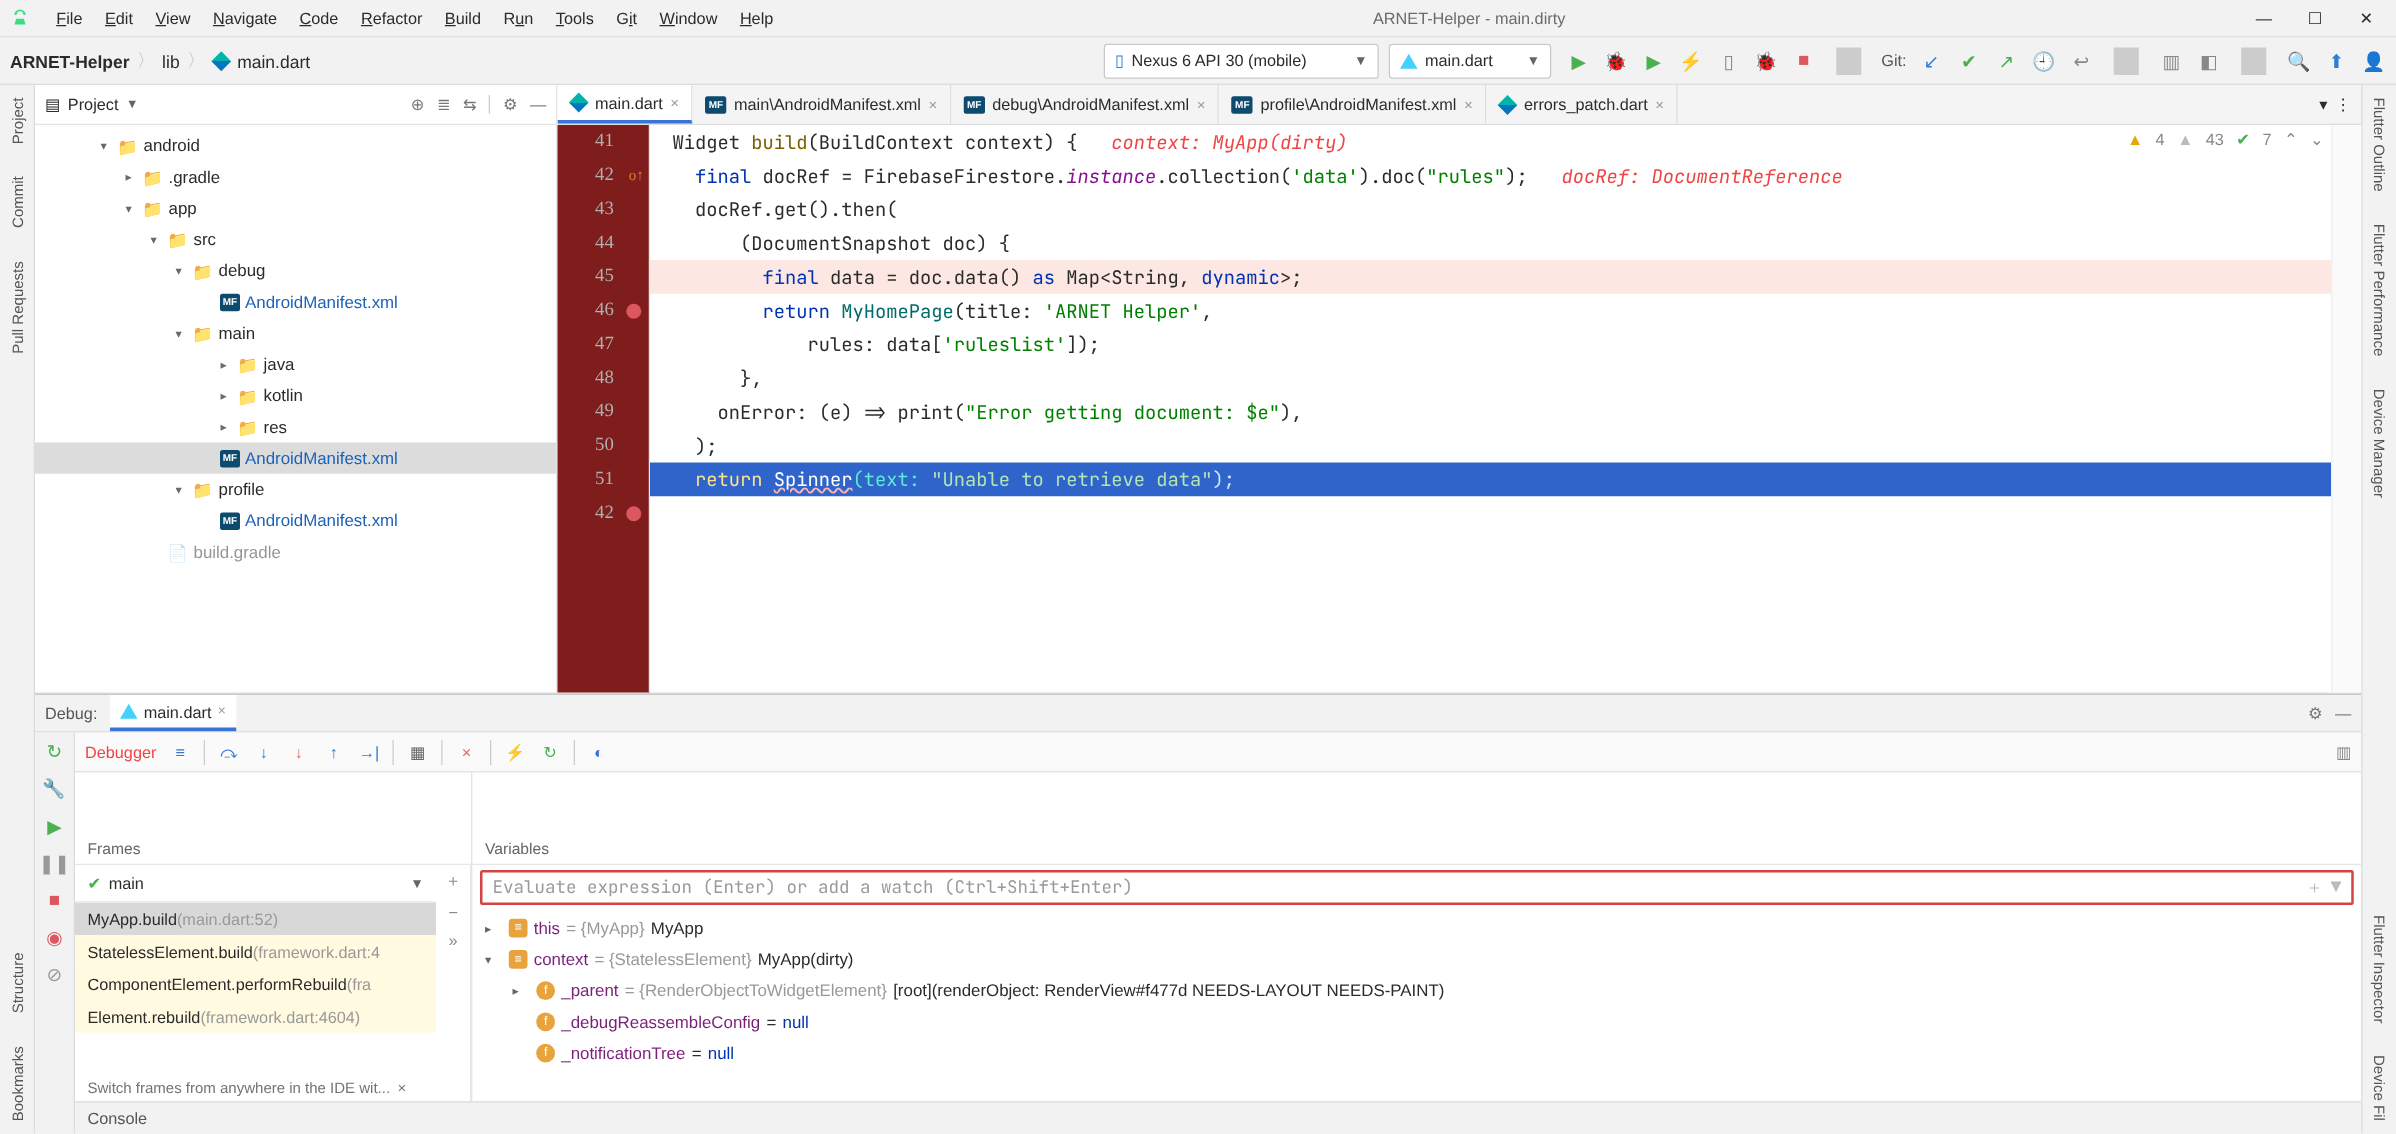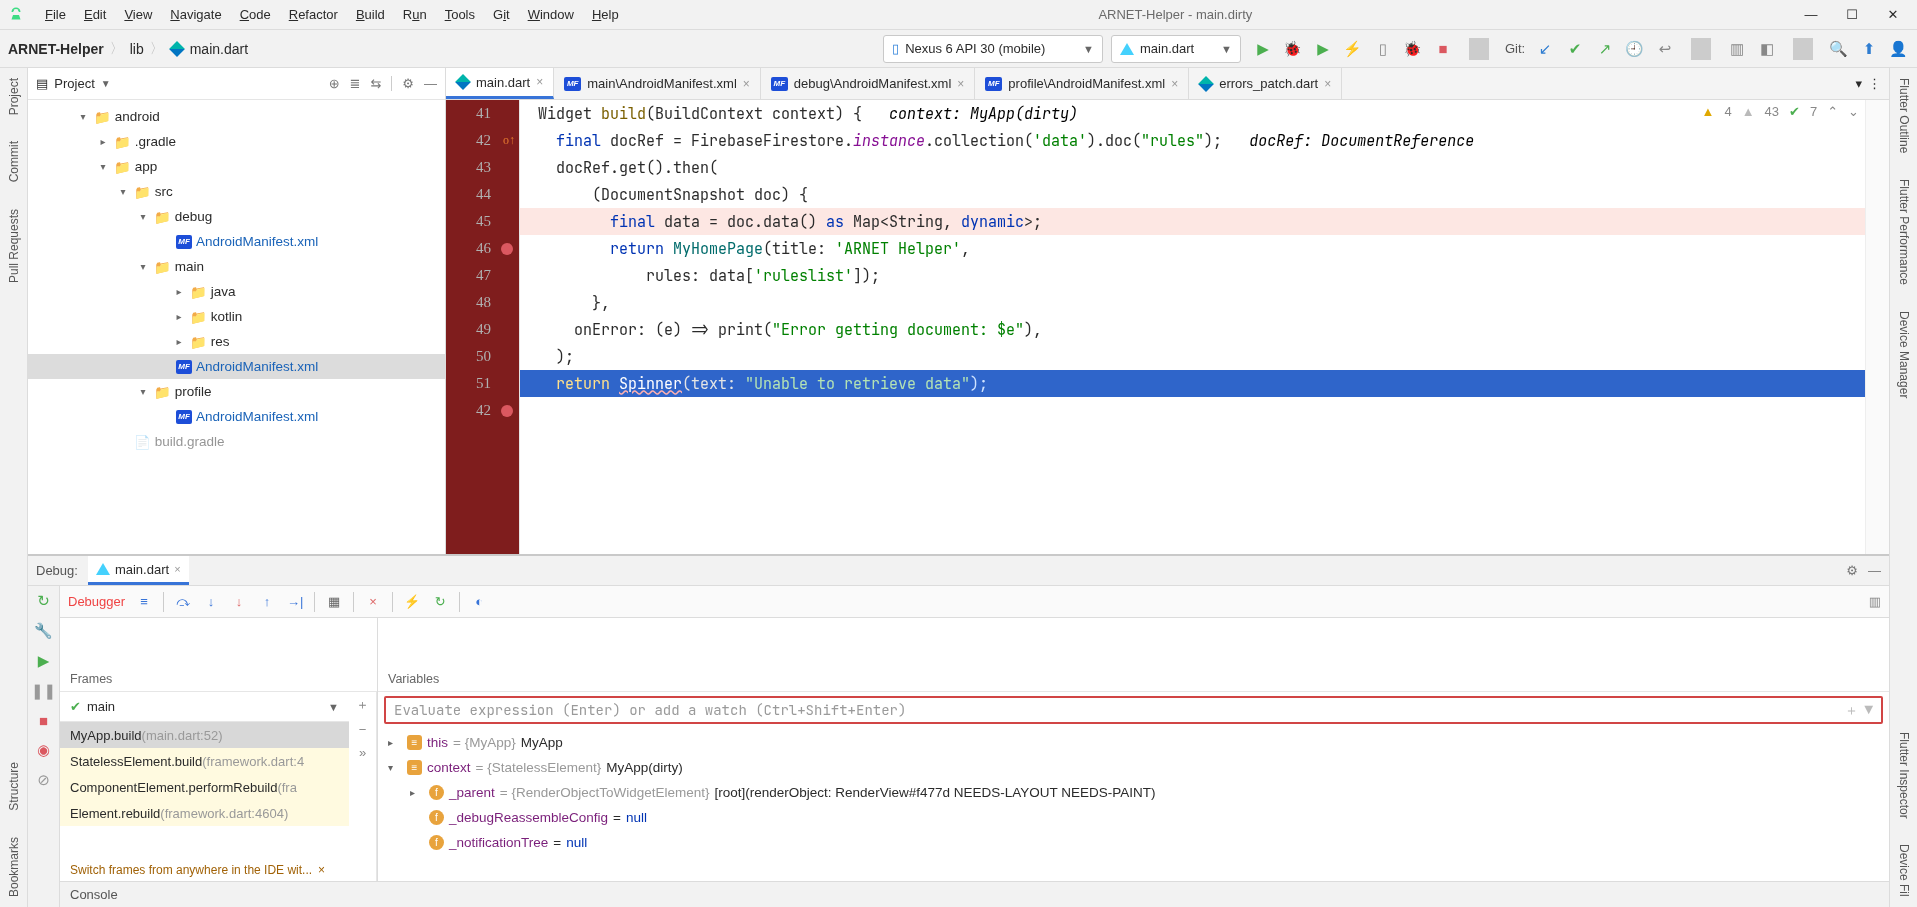--- a/index.html
+++ b/index.html
@@ -123,21 +123,21 @@
     overflow:hidden;
   }
   .code .crow{ height:27px; display:flex; align-items:center; padding-left:18px; white-space:pre;}
   .crow.hlred{ background:#fde7e3;}
   .crow.hlblue{ background:#2f65ca; color:#c9e0ff;}
   .tok-anno{ color:#9a8030;}
   .tok-kw{ color:#0033b3;}
   .tok-fn{ color:#7a5f00;}
   .tok-str{ color:#008000;}
   .tok-field{ color:#871094;}
-  .tok-comm{ color:#000000; font-style:italic;}
+  .tok-comm{ color:#ef4444; font-style:italic;}
   .tok-class{ color:#006b6b;}
   .code-annot{ position:absolute; top:4px; right:30px; display:flex; gap:10px; font-size:13px; color:#888;}
   .code-annot .warn{ color:#e0a800;}
   .code-annot .warn2{ color:#bababa;}
   .code-annot .chk{ color:#4caf50;}
   .minimap{ width:24px; background:#fafafa; border-left:1px solid #eee;}
 
   .debug-panel{
     height:352px; background:#f2f2f2; display:flex; flex-direction:column;
     border-top:1px solid #c9c9c9;
@@ -178,21 +178,21 @@
     height:30px; display:flex; align-items:center; padding:0 10px; gap:6px;
     border-bottom:1px solid #e6e6e6;
   }
   .framesel .chk{ color:#4caf50;}
   .framesel .chev2{ margin-left:auto; color:#666; font-size:11px;}
   .frames-list{ flex:1; overflow:auto;}
   .frame-row{ height:26px; display:flex; align-items:center; padding:0 10px; font-size:13px;}
   .frame-row.sel{ background:#d8d8d8;}
   .frame-row.recent{ background:#fffae0;}
   .frame-row .loc{ color:#999;}
-  .frames-hint{ padding:4px 10px; color:#a16207; font-size:12px; display:flex; align-items:center; gap:6px;}
+  .frames-hint{ padding:4px 10px; color:#737373; font-size:12px; display:flex; align-items:center; gap:6px;}
   .vars-pane{
     flex:1; display:flex; flex-direction:column; background:#fff;
   }
   .eval-box{
     margin:4px 6px; height:28px; border:2px solid #d14545; border-radius:2px;
     display:flex; align-items:center; padding:0 8px; color:#9a9a9a;
     font-family:"JetBrains Mono","Consolas",monospace; font-size:14px;
   }
   .eval-box .evtools{ margin-left:auto; display:flex; gap:6px; color:#bbb;}
   .var-tree{ flex:1; overflow:auto; padding:2px 10px; font-family:"Segoe UI",sans-serif; font-size:13.5px;}
@@ -201,22 +201,22 @@
   .var-ico{ width:15px; height:15px; border-radius:3px; display:inline-flex; align-items:center; justify-content:center; font-size:10px; color:#fff;}
   .var-ico.eq{ background:#e8a33d;}
   .var-ico.f{ background:#e8a33d; border-radius:50%;}
   .var-key{ color:#7a1f7a;}
   .var-gray{ color:#999;}
   .var-null{ color:#0033b3;}
   .vind-1{padding-left:22px;}
   .console-hdr{ height:26px; padding:0 10px; display:flex; align-items:center; color:#555; border-top:1px solid #dcdcdc;}
   .mf-badge{
     display:inline-flex; align-items:center; justify-content:center;
-    width:17px; height:14px; background:#1d4ed8; color:#fff;
-    font-size:8px; font-weight:bold; border-radius:2px;font-style:italic;
+    width:17px; height:14px; background:#0c4a6e; color:#fff;
+    font-size:8px; font-weight:bold; border-radius:2px;
   }
   .dart-ico{
     display:inline-block; width:14px; height:14px;
     background:linear-gradient(135deg,#00b4ab 50%,#0175c2 50%);
     transform:rotate(45deg) scale(0.8);
   }
   .flutter-ico{
     display:inline-block; width:0; height:0;
     border-left:7px solid transparent;
     border-right:7px solid transparent;
@@ -483,21 +483,21 @@
             <div class="crow"><span>Widget </span><span class="tok-fn">build</span><span>(BuildContext context) {</span><span class="tok-comm">   context: MyApp(dirty)</span></div>
             <div class="crow"><span class="tok-kw">  final </span><span>docRef = FirebaseFirestore.</span><span class="tok-field" style="font-style:italic;">instance</span><span>.collection(</span><span class="tok-str">'data'</span><span>).doc(</span><span class="tok-str">"rules"</span><span>);</span><span class="tok-comm">   docRef: DocumentReference</span></div>
             <div class="crow"><span>  docRef.get().then(</span></div>
             <div class="crow"><span>      (DocumentSnapshot doc) {</span></div>
             <div class="crow hlred"><span class="tok-kw">        final </span><span>data = doc.data() </span><span class="tok-kw">as </span><span>Map&lt;String, </span><span class="tok-kw">dynamic</span><span>&gt;;</span></div>
             <div class="crow"><span class="tok-kw">        return </span><span class="tok-class">MyHomePage</span><span>(title: </span><span class="tok-str">'ARNET Helper'</span><span>,</span></div>
             <div class="crow"><span>            rules: data[</span><span class="tok-str">'ruleslist'</span><span>]);</span></div>
             <div class="crow"><span>      },</span></div>
             <div class="crow"><span>    onError: (e) =&gt; print(</span><span class="tok-str">"Error getting document: $e"</span><span>),</span></div>
             <div class="crow"><span>  );</span></div>
-            <div class="crow hlblue"><span style="color:#ffe08a">  return </span><span style="color:#fff;text-decoration:underline wavy #ffb0b0;">Spinner</span><span style="color:#e5e5e5">(text: </span><span style="color:#b4e3b4">"Unable to retrieve data"</span><span style="color:#cfe3ff">);</span></div>
+            <div class="crow hlblue"><span style="color:#ffe08a">  return </span><span style="color:#fff;text-decoration:underline wavy #ffb0b0;">Spinner</span><span style="color:#5eead4">(text: </span><span style="color:#b4e3b4">"Unable to retrieve data"</span><span style="color:#cfe3ff">);</span></div>
           </div>
           <div class="code-annot">
             <span class="warn">▲</span>
               <span>4</span>
             <span class="warn2">▲</span>
               <span>43</span>
             <span class="chk">✔</span>
               <span>7</span>
             <span>⌃</span>
               <span>⌄</span>

